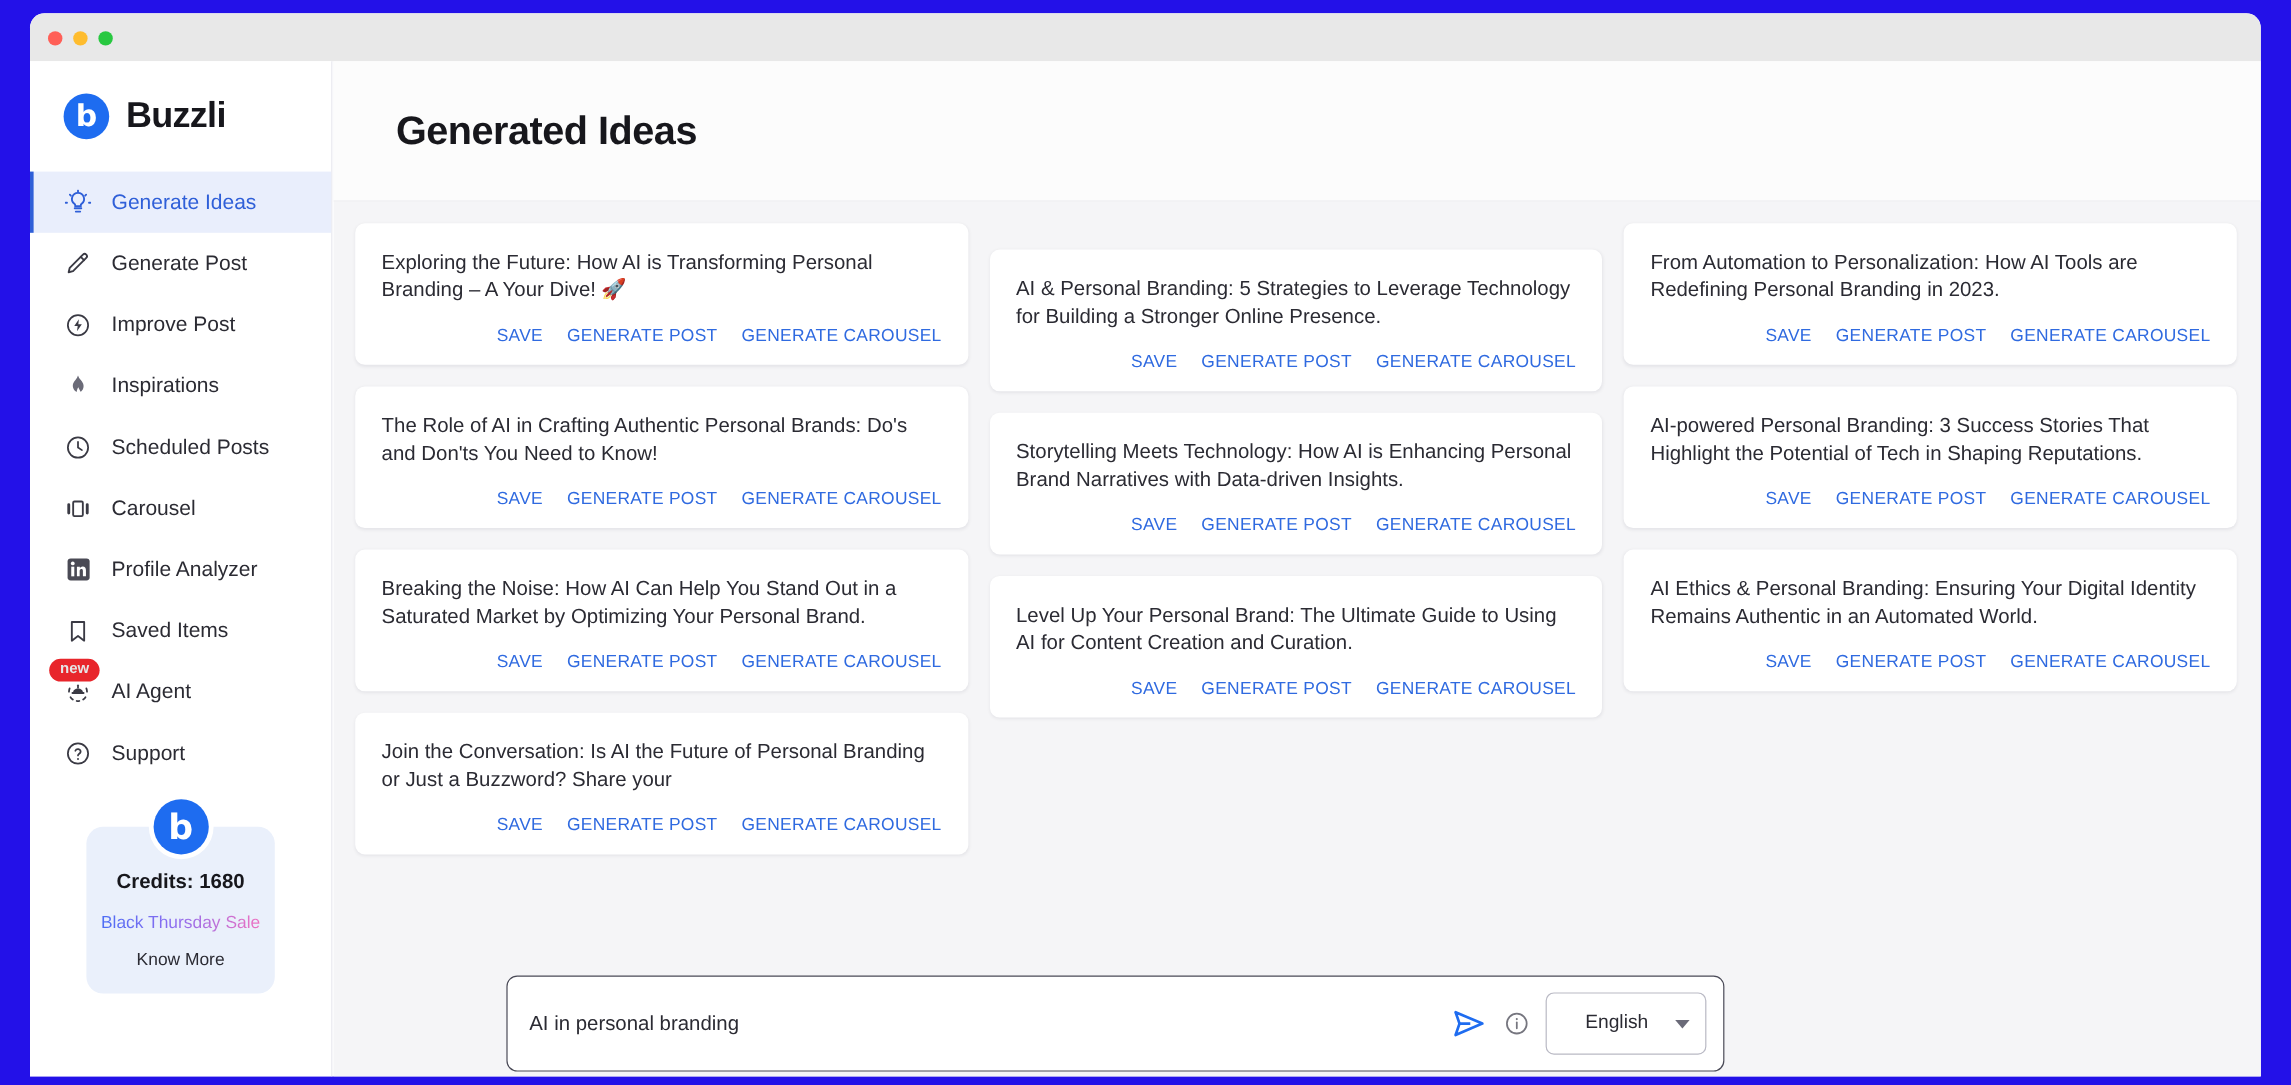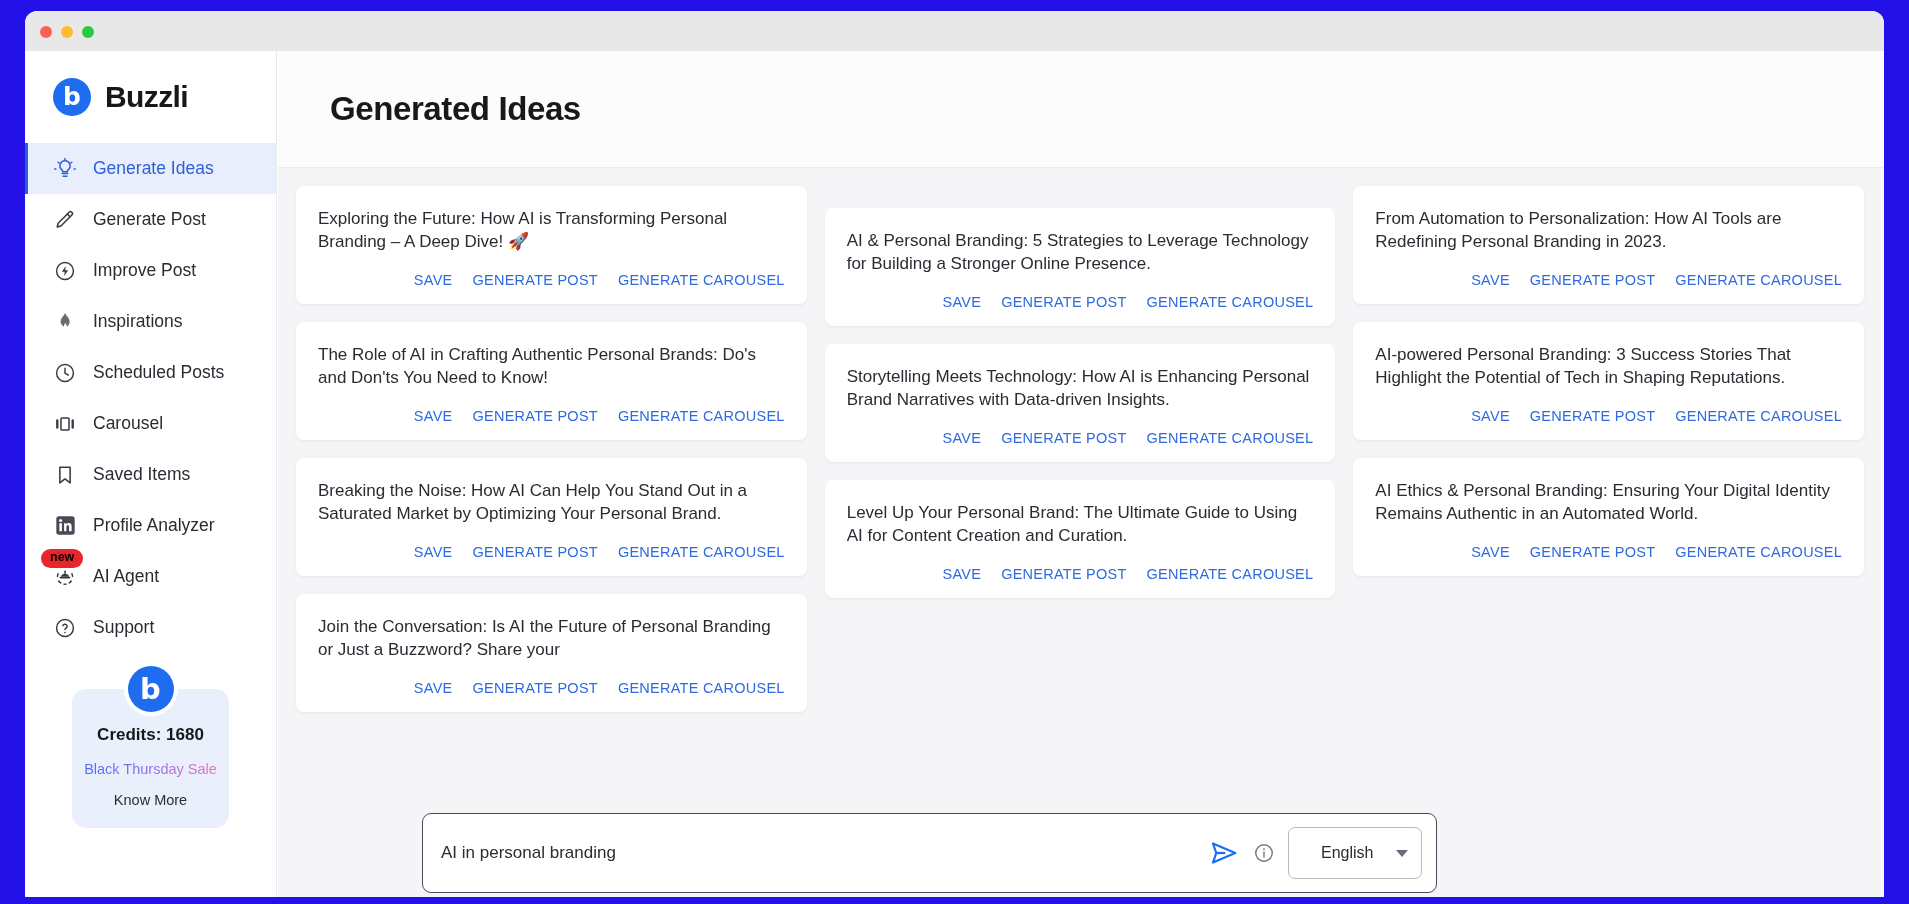--- a/index.html
+++ b/index.html
@@ -119,21 +119,21 @@
     left: 0; top: 0;
     width: 3px; height: 100%;
     background: #2f5fd8;
   }
 
   .badge-new {
     position: absolute;
     left: 16px;
     top: -2px;
     background: #e8252b;
-    color: #000000;
+    color: #e5e5e5;
     font-size: 12.5px;
     font-weight: bold;
     padding: 2px 9px 3px;
     border-radius: 10px;
     z-index: 3;
     line-height: 1.1;
   }
 
   
   #credits-wrap {
@@ -414,40 +414,40 @@
             <svg width="22" height="22" viewBox="0 0 24 24" fill="none" stroke="#3a3a44" stroke-width="1.7">
               <rect x="7.6" y="5.4" width="8.8" height="13.2" rx="1.2"></rect>
               <path d="M3.6 8.2v7.6M20.4 8.2v7.6" stroke-width="2.6" stroke-linecap="round"></path>
             </svg>
           </span>
           <span class="nav-label">Carousel</span>
         </div>
 
         <div class="nav-item">
           <span class="nav-icon">
-            <svg width="22" height="22" viewBox="0 0 24 24" fill="none" stroke="#3a3a44" stroke-width="1.7" stroke-linejoin="round">
-              <path d="M6.4 3.6h11.2v17l-5.6-4.3-5.6 4.3z"></path>
-            </svg>
-          </span>
-          <span class="nav-label">Saved Items</span>
-        </div>
-
-        <div class="nav-item">
-          <span class="nav-icon">
             <svg width="21" height="21" viewBox="0 0 24 24">
               <rect x="1.5" y="1.5" width="21" height="21" rx="3" fill="#4a4a55"></rect>
               <rect x="5" y="9.4" width="2.9" height="9.2" fill="#fff"></rect>
               <circle cx="6.45" cy="6.3" r="1.8" fill="#fff"></circle>
               <path d="M10.4 9.4h2.8v1.3a3 3 0 0 1 2.7-1.5c2.1 0 3.1 1.3 3.1 3.8v5.6h-2.9v-5c0-1.3-.5-1.9-1.5-1.9s-1.6.7-1.6 2v4.9h-2.6z" fill="#fff"></path>
             </svg>
           </span>
           <span class="nav-label">Profile Analyzer</span>
         </div>
 
         <div class="nav-item">
+          <span class="nav-icon">
+            <svg width="22" height="22" viewBox="0 0 24 24" fill="none" stroke="#3a3a44" stroke-width="1.7" stroke-linejoin="round">
+              <path d="M6.4 3.6h11.2v17l-5.6-4.3-5.6 4.3z"></path>
+            </svg>
+          </span>
+          <span class="nav-label">Saved Items</span>
+        </div>
+
+        <div class="nav-item">
           <span class="badge-new">new</span>
           <span class="nav-icon">
             <svg width="22" height="22" viewBox="0 0 24 24" fill="none" stroke="#3a3a44" stroke-width="1.6" stroke-linecap="round">
               <path d="M12 8.4c-2.6 0-4.5 1.6-4.5 3.4h9c0-1.8-1.9-3.4-4.5-3.4z" fill="#3a3a44" stroke="none"></path>
               <path d="M7 12.6h10" stroke-width="1.8"></path>
               <path d="M12 5.6v2.2"></path>
               <path d="M4.4 8.4a9 9 0 0 0-.6 3M19.6 8.4a9 9 0 0 1 .6 3M5.2 16.4a8 8 0 0 0 2.4 2.3M18.8 16.4a8 8 0 0 1-2.4 2.3M10.8 19.8c.8.2 1.6.2 2.4 0" stroke-dasharray="3 2.2"></path>
             </svg>
           </span>
           <span class="nav-label">AI Agent</span>
@@ -482,21 +482,21 @@
     <div id="main">
 
       <div id="main-header">
         <h1 id="page-title">Generated Ideas</h1>
       </div>
 
       <div id="ideas-area">
         <div id="ideas-grid">
             <div class="ideas-col">
               <div class="idea-card">
-                <div class="idea-text">Exploring the Future: How AI is Transforming Personal Branding – A Deep Dive! 🚀</div>
+                <div class="idea-text">Exploring the Future: How AI is Transforming Personal Branding – A Your Dive! 🚀</div>
                 <div class="idea-actions">
                   <span class="idea-action">SAVE</span>
                   <span class="idea-action">GENERATE POST</span>
                   <span class="idea-action">GENERATE CAROUSEL</span>
                 </div>
               </div>
               <div class="idea-card">
                 <div class="idea-text">The Role of AI in Crafting Authentic Personal Brands: Do's and Don'ts You Need to Know!</div>
                 <div class="idea-actions">
                   <span class="idea-action">SAVE</span>

